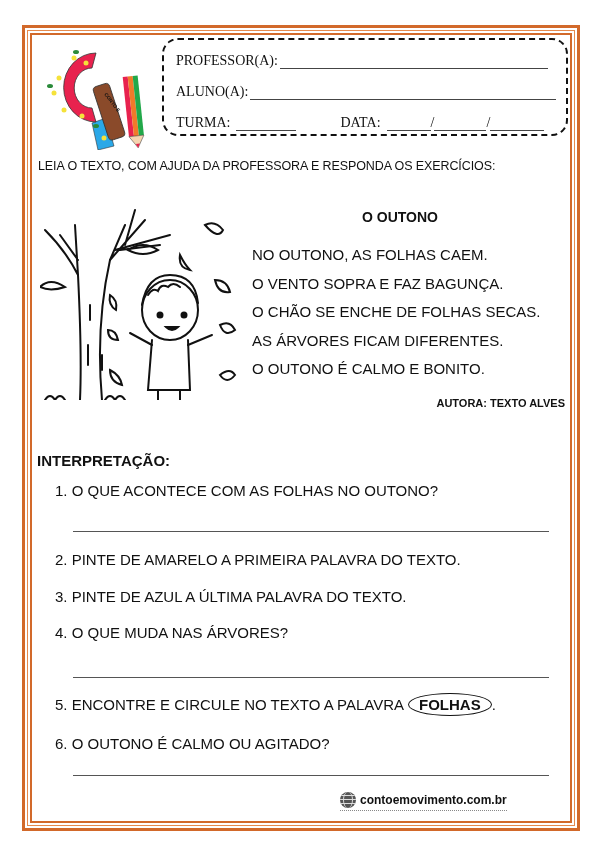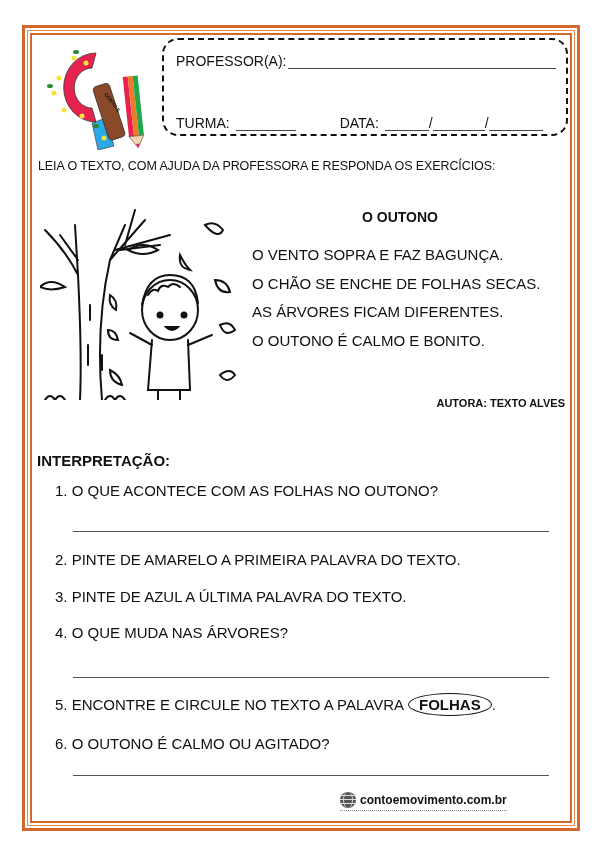--- a/index.html
+++ b/index.html
@@ -3,21 +3,21 @@
 <meta charset="utf-8">
 <style>
   html, body { margin: 0; padding: 0; background: #ffffff; }
   body { width: 602px; height: 851px; position: relative; overflow: hidden; font-family: "Liberation Sans", sans-serif; color: #111; }
   .frame-outer { position: absolute; left: 22px; top: 25px; width: 558px; height: 806px; border: 3px solid #d2692a; box-sizing: border-box; }
   .frame-mid { position: absolute; left: 27px; top: 30px; width: 548px; height: 796px; border: 1px solid #e58a4e; box-sizing: border-box; }
   .frame-inner { position: absolute; left: 30px; top: 33px; width: 542px; height: 790px; border: 2px solid #d2692a; box-sizing: border-box; }
 
   .logo { position: absolute; left: 34px; top: 38px; width: 112px; height: 112px; }
 
-  .header-box { position: absolute; left: 162px; top: 38px; width: 406px; height: 98px; border: 2.5px dashed #111; border-radius: 16px; box-sizing: border-box; }
+  .header-box { position: absolute; left: 162px; top: 38px; width: 406px; height: 98px; border: 2.5px dashed #111; border-radius: 16px; box-sizing: border-box; font-family: Liberation Serif, serif; }
   .hline { position: absolute; left: 12px; font-size: 14px; display: flex; align-items: flex-end; }
   .hline .fill { border-bottom: 1px solid #444; height: 14px; margin-left: 2px; }
 
   .instruction { position: absolute; left: 38px; top: 159px; width: 530px; font-size: 12.5px; letter-spacing: -0.1px; white-space: nowrap; }
 
   .illus { position: absolute; left: 40px; top: 205px; width: 210px; height: 195px; }
 
   .story-title { position: absolute; left: 330px; top: 209px; width: 140px; text-align: center; font-weight: bold; font-size: 14px; }
   .story-lines { position: absolute; left: 252px; top: 241px; font-size: 15px; line-height: 28.5px; }
   .story-lines div { white-space: nowrap; }
@@ -68,20 +68,24 @@
     <polygon points="92,98 107,98 100,110" fill="#f5d5b0" stroke="#333" stroke-width="0.5"></polygon>
     <polygon points="98,106 102,106 100,110" fill="#e8224e"></polygon>
   </g>
 </svg>
 
 <div class="header-box">
   <div class="hline" style="top:13px;">
     <span>PROFESSOR(A):</span>
     <span class="fill" style="width:268px;"></span>
   </div>
+  <div class="hline" style="top:44px;">
+    <span>ALUNO(A):</span>
+    <span class="fill" style="width:306px;"></span>
+  </div>
   <div class="hline" style="top:75px;">
     <span>TURMA:</span>
     <span class="fill" style="width:60px; margin-left:6px;"></span>
     <span style="margin-left:44px;">DATA:</span>
     <span class="fill" style="width:44px; margin-left:6px;"></span>
     <span>/</span>
     <span class="fill" style="width:52px; margin-left:0;"></span>
     <span>/</span>
     <span class="fill" style="width:54px; margin-left:0;"></span>
   </div>
@@ -114,20 +118,21 @@
   <path d="M126,122 q6,6 12,0 z" fill="#111"></path>
 
   <path d="M112,135 L108,185 L150,185 L148,135"></path>
   <path d="M112,140 L90,128 M148,140 L172,130"></path>
   <path d="M118,185 L118,195 M140,185 L140,195"></path>
   <path d="M5,195 q5,-8 10,0 q5,-8 10,0 M65,195 q5,-8 10,0 q5,-8 10,0"></path>
 </svg>
 
 <div class="story-title">O OUTONO</div>
 <div class="story-lines">
+  <div>NO OUTONO, AS FOLHAS CAEM.</div>
   <div>O VENTO SOPRA E FAZ BAGUNÇA.</div>
   <div>O CHÃO SE ENCHE DE FOLHAS SECAS.</div>
   <div>AS ÁRVORES FICAM DIFERENTES.</div>
   <div>O OUTONO É CALMO E BONITO.</div>
 </div>
 <div class="author">AUTORA: TEXTO ALVES</div>
 
 <div class="section-title">INTERPRETAÇÃO:</div>
 
 <div class="q" style="top:482px;">1. O QUE ACONTECE COM AS FOLHAS NO OUTONO?</div>

